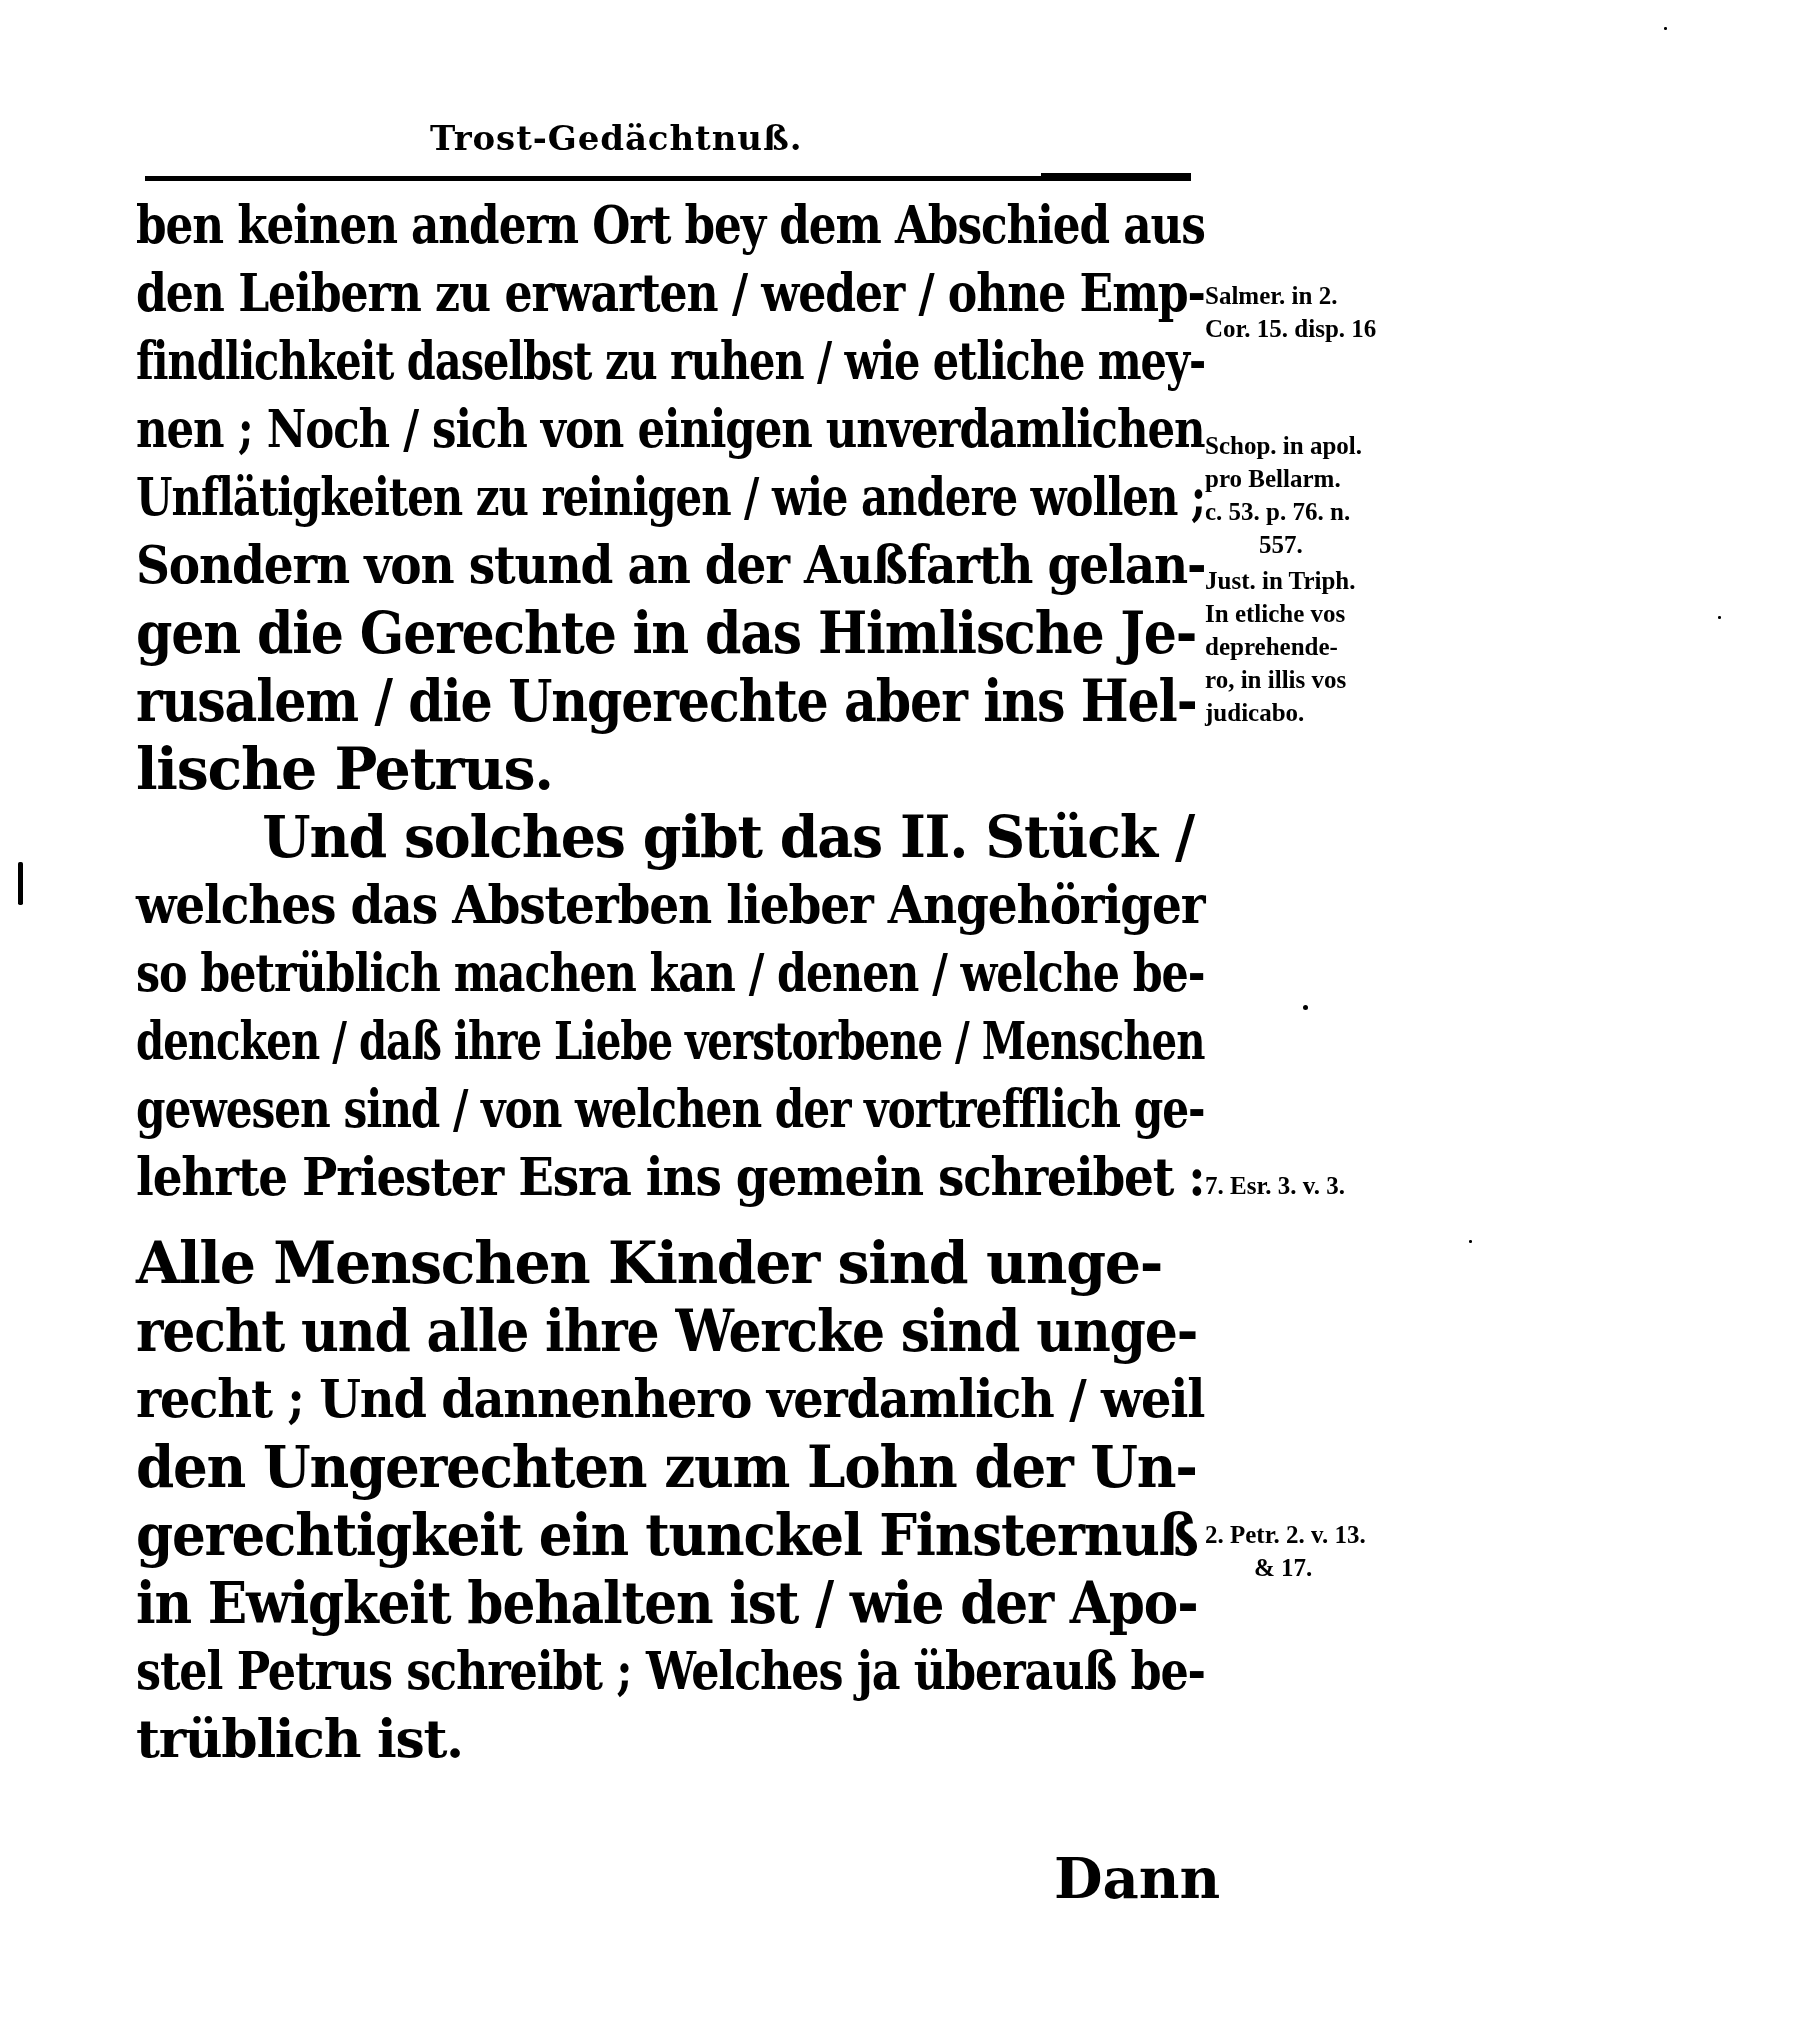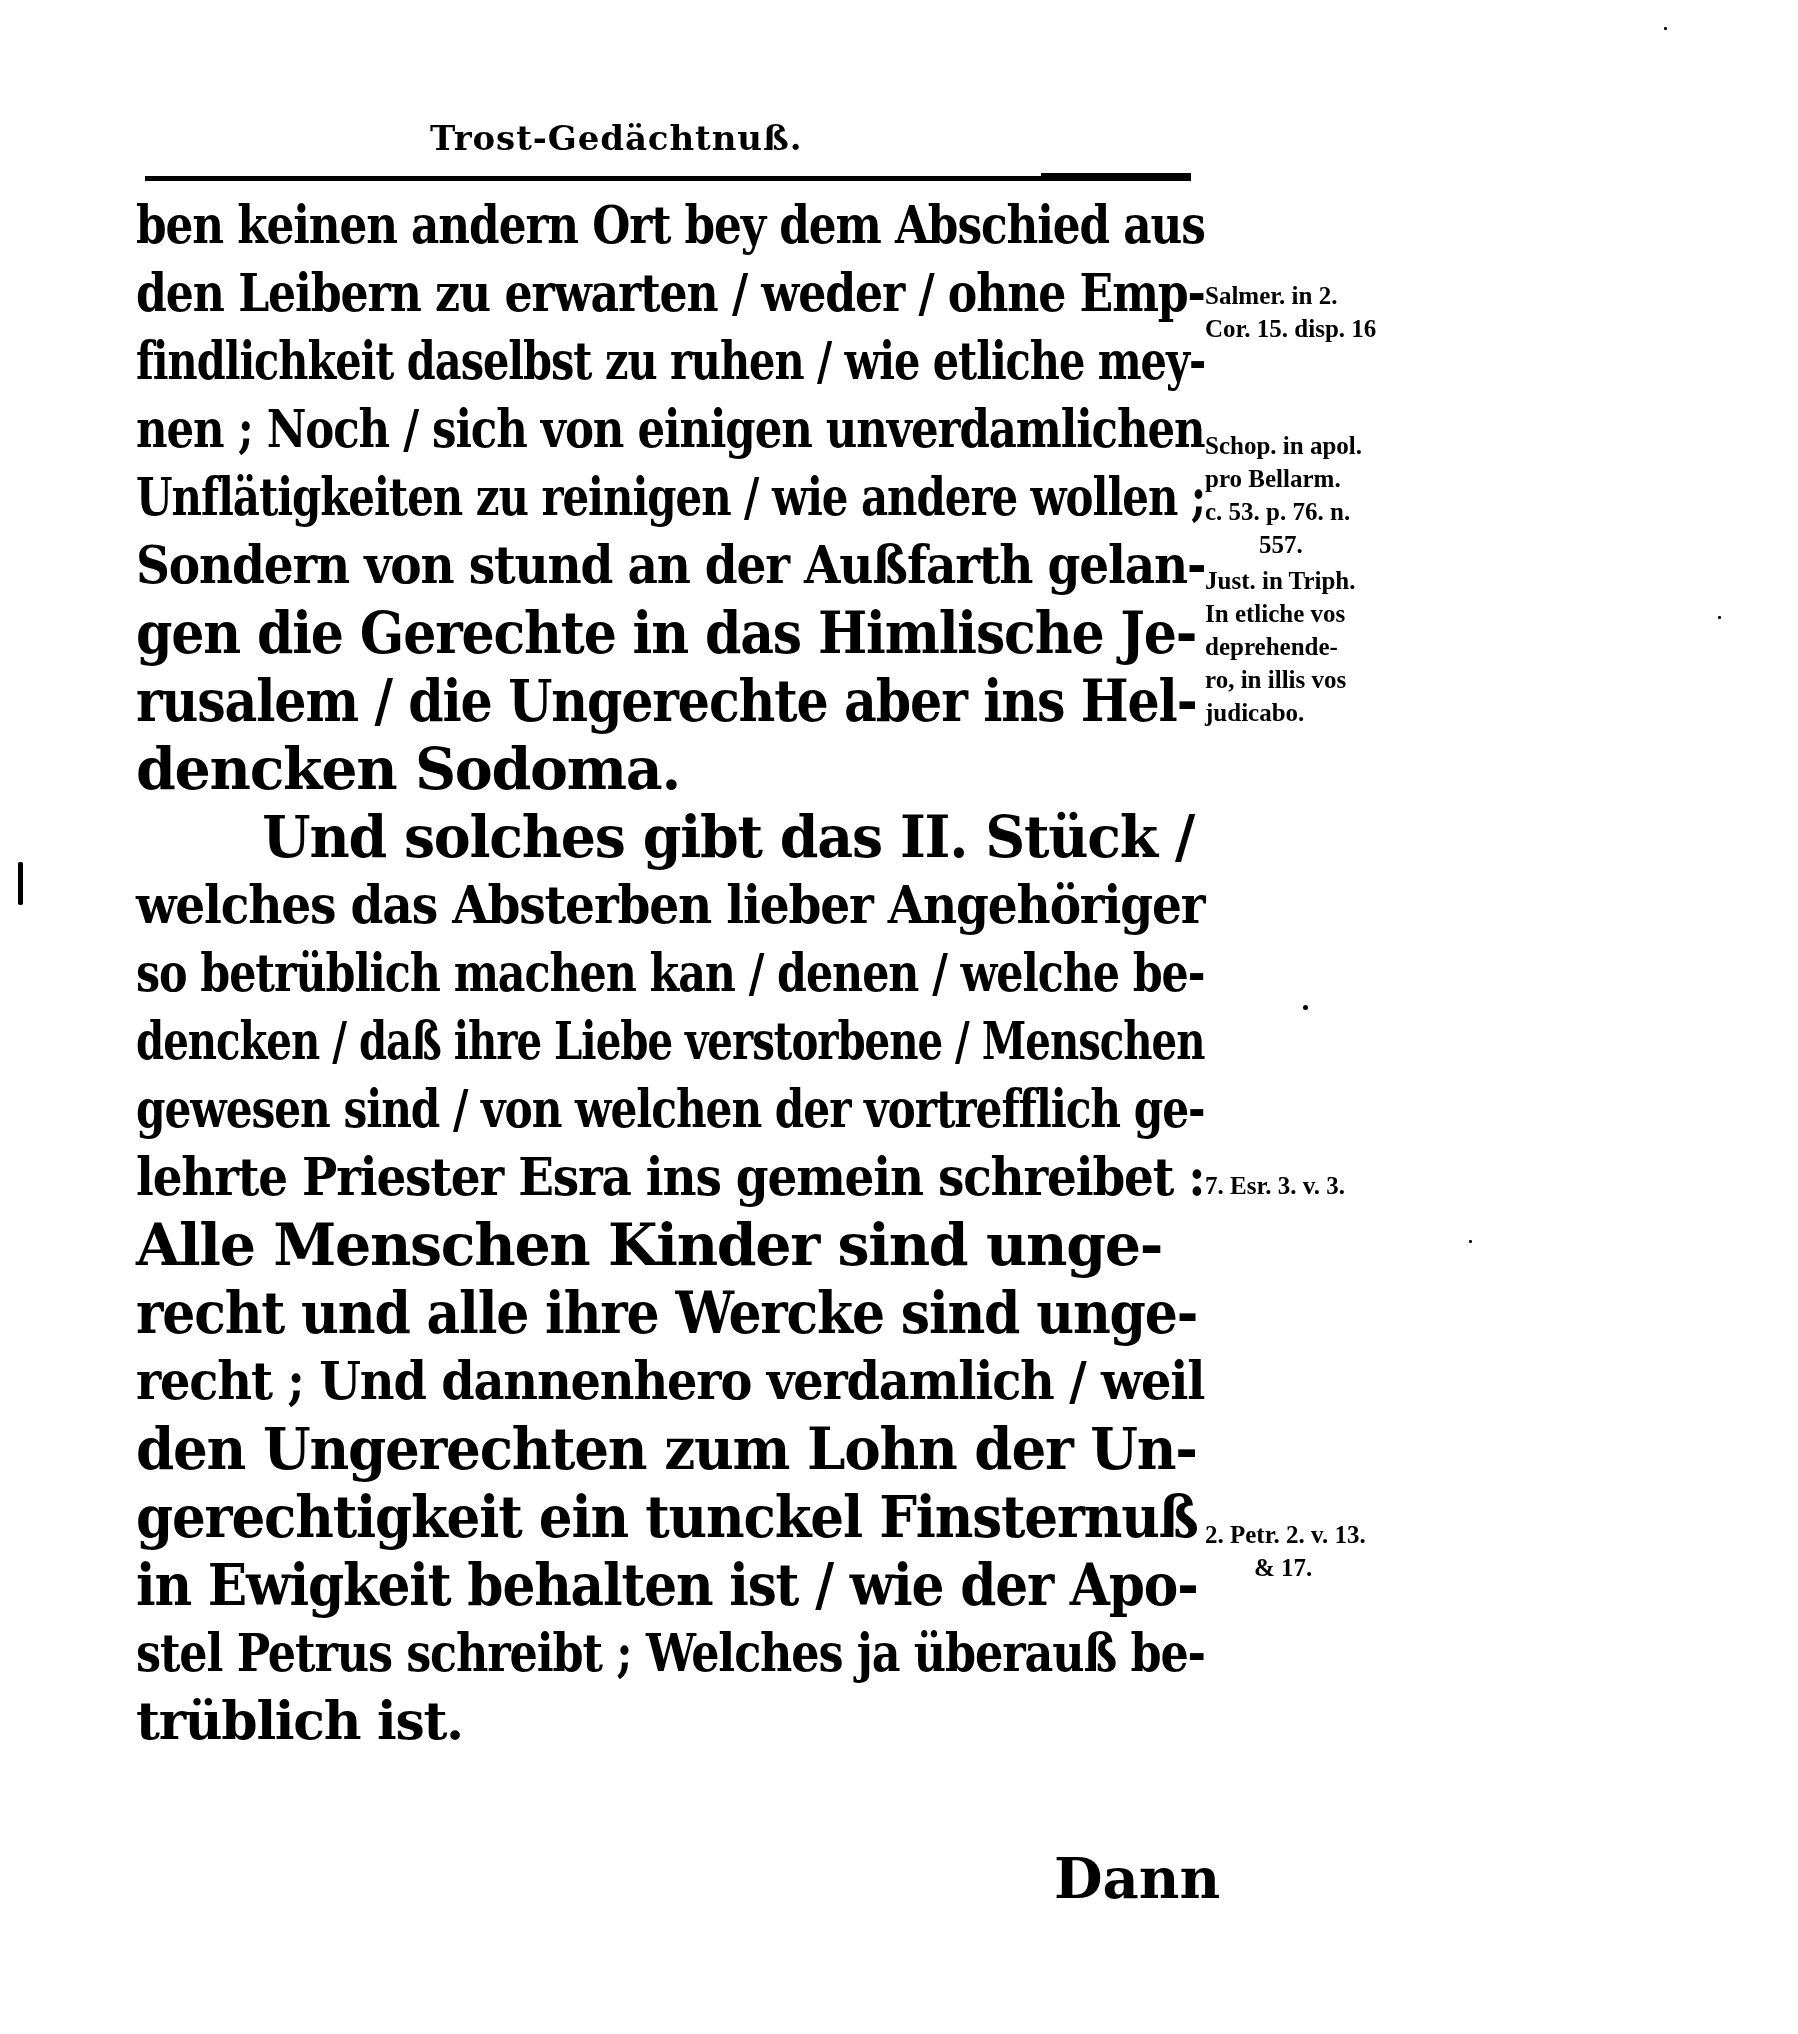--- a/index.html
+++ b/index.html
@@ -37,28 +37,28 @@
 
   <div class="body-text">
     <div class="line" style="transform: scaleX(0.842);">ben keinen andern Ort bey dem Abschied aus</div>
     <div class="line" style="transform: scaleX(0.85);">den Leibern zu erwarten / weder / ohne Emp-</div>
     <div class="line" style="transform: scaleX(0.798);">findlichkeit daselbst zu ruhen / wie etliche mey-</div>
     <div class="line" style="transform: scaleX(0.836);">nen ; Noch / sich von einigen unverdamlichen</div>
     <div class="line" style="transform: scaleX(0.806);">Unflätigkeiten zu reinigen / wie andere wollen ;</div>
     <div class="line" style="transform: scaleX(0.904);">Sondern von stund an der Außfarth gelan-</div>
     <div class="line large" style="transform: scaleX(0.915);">gen die Gerechte in das Himlische Je-</div>
     <div class="line large" style="transform: scaleX(0.889);">rusalem / die Ungerechte aber ins Hel-</div>
-    <div class="line large">dencken Sodoma.</div>
+    <div class="line large">lische Petrus.</div>
     <div class="line indent large" style="transform: scaleX(0.972);">Und solches gibt das II. Stück /</div>
     <div class="line" style="transform: scaleX(0.905);">welches das Absterben lieber Angehöriger</div>
     <div class="line" style="transform: scaleX(0.823);">so betrüblich machen kan / denen / welche be-</div>
     <div class="line" style="transform: scaleX(0.774);">dencken / daß ihre Liebe verstorbene / Menschen</div>
     <div class="line" style="transform: scaleX(0.813);">gewesen sind / von welchen der vortrefflich ge-</div>
     <div class="line" style="transform: scaleX(0.902);">lehrte Priester Esra ins gemein schreibet :</div>
-    <div class="line large" style="transform: scaleX(1);">Alle Menschen Kinder sind unge-</div>
+    <div class="line large" style="transform: scaleX(1); margin-top: 18px;">Alle Menschen Kinder sind unge-</div>
     <div class="line large" style="transform: scaleX(0.913);">recht und alle ihre Wercke sind unge-</div>
     <div class="line" style="transform: scaleX(0.921);">recht ; Und dannenhero verdamlich / weil</div>
     <div class="line large" style="transform: scaleX(0.96);">den Ungerechten zum Lohn der Un-</div>
     <div class="line large" style="transform: scaleX(0.933);">gerechtigkeit ein tunckel Finsternuß</div>
     <div class="line large" style="transform: scaleX(0.908);">in Ewigkeit behalten ist / wie der Apo-</div>
     <div class="line" style="transform: scaleX(0.855);">stel Petrus schreibt ; Welches ja überauß be-</div>
     <div class="line">trüblich ist.</div>
   </div>
 
   <div class="catchword">Dann</div>

